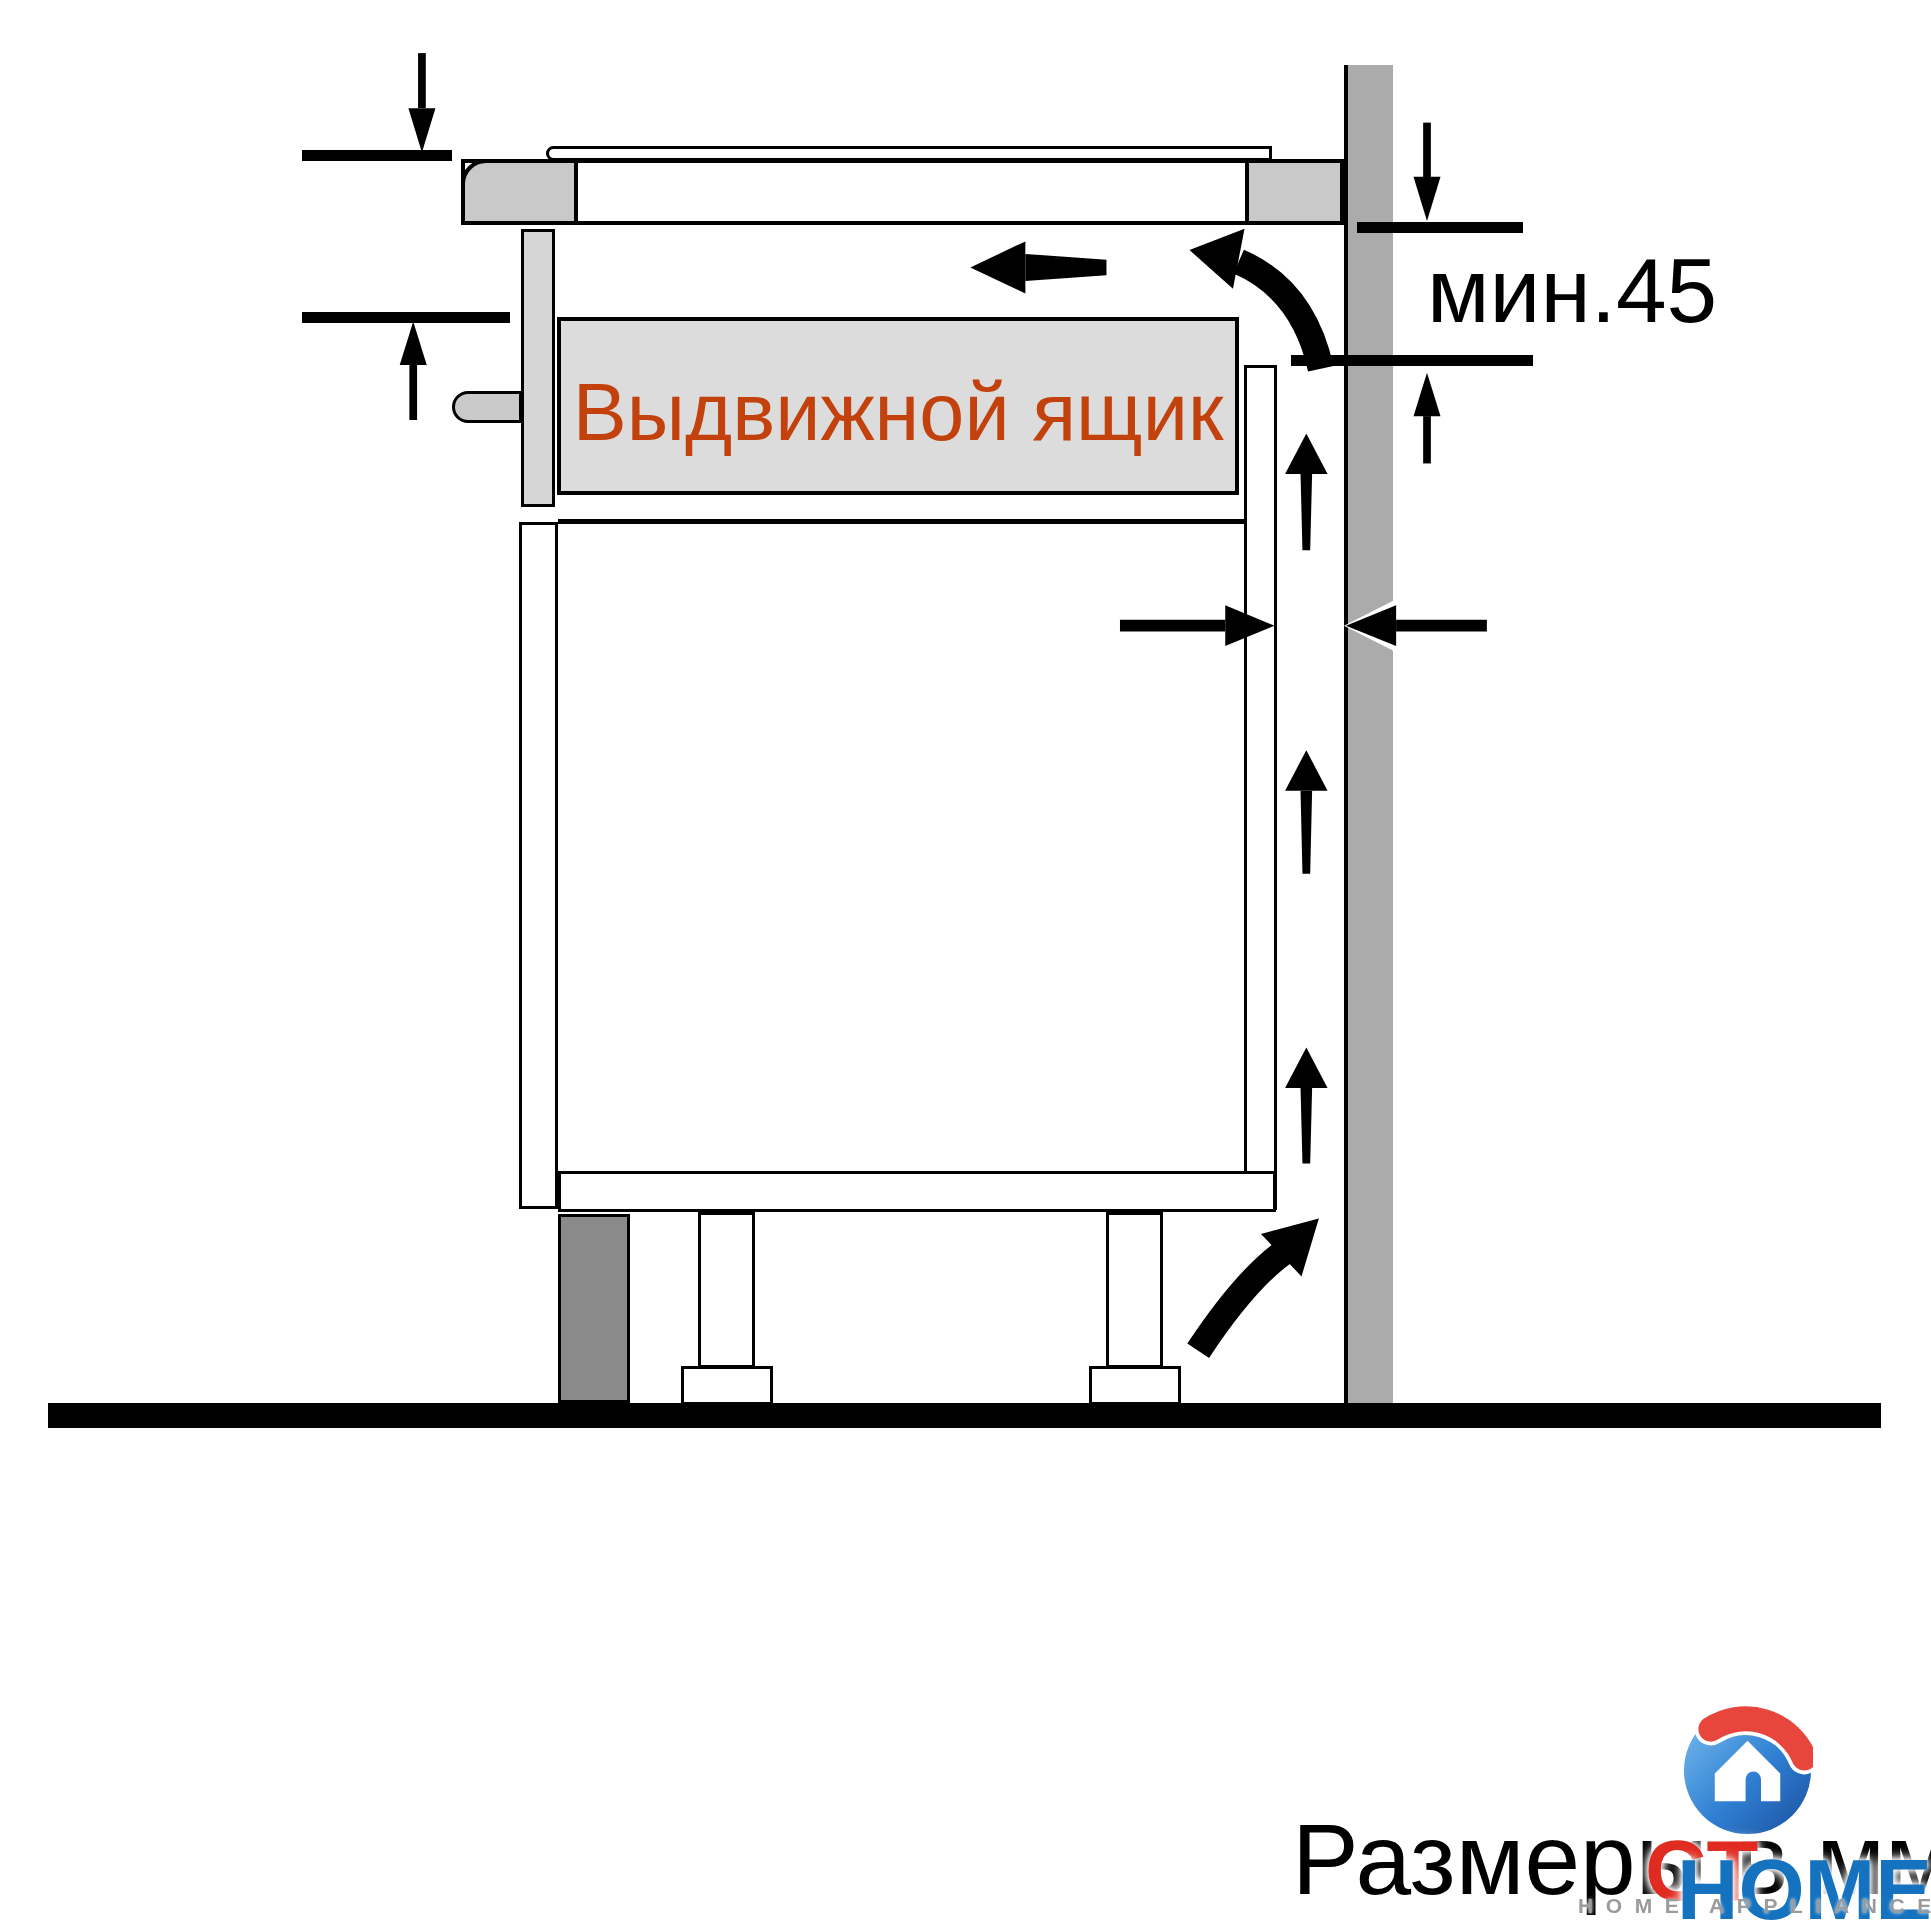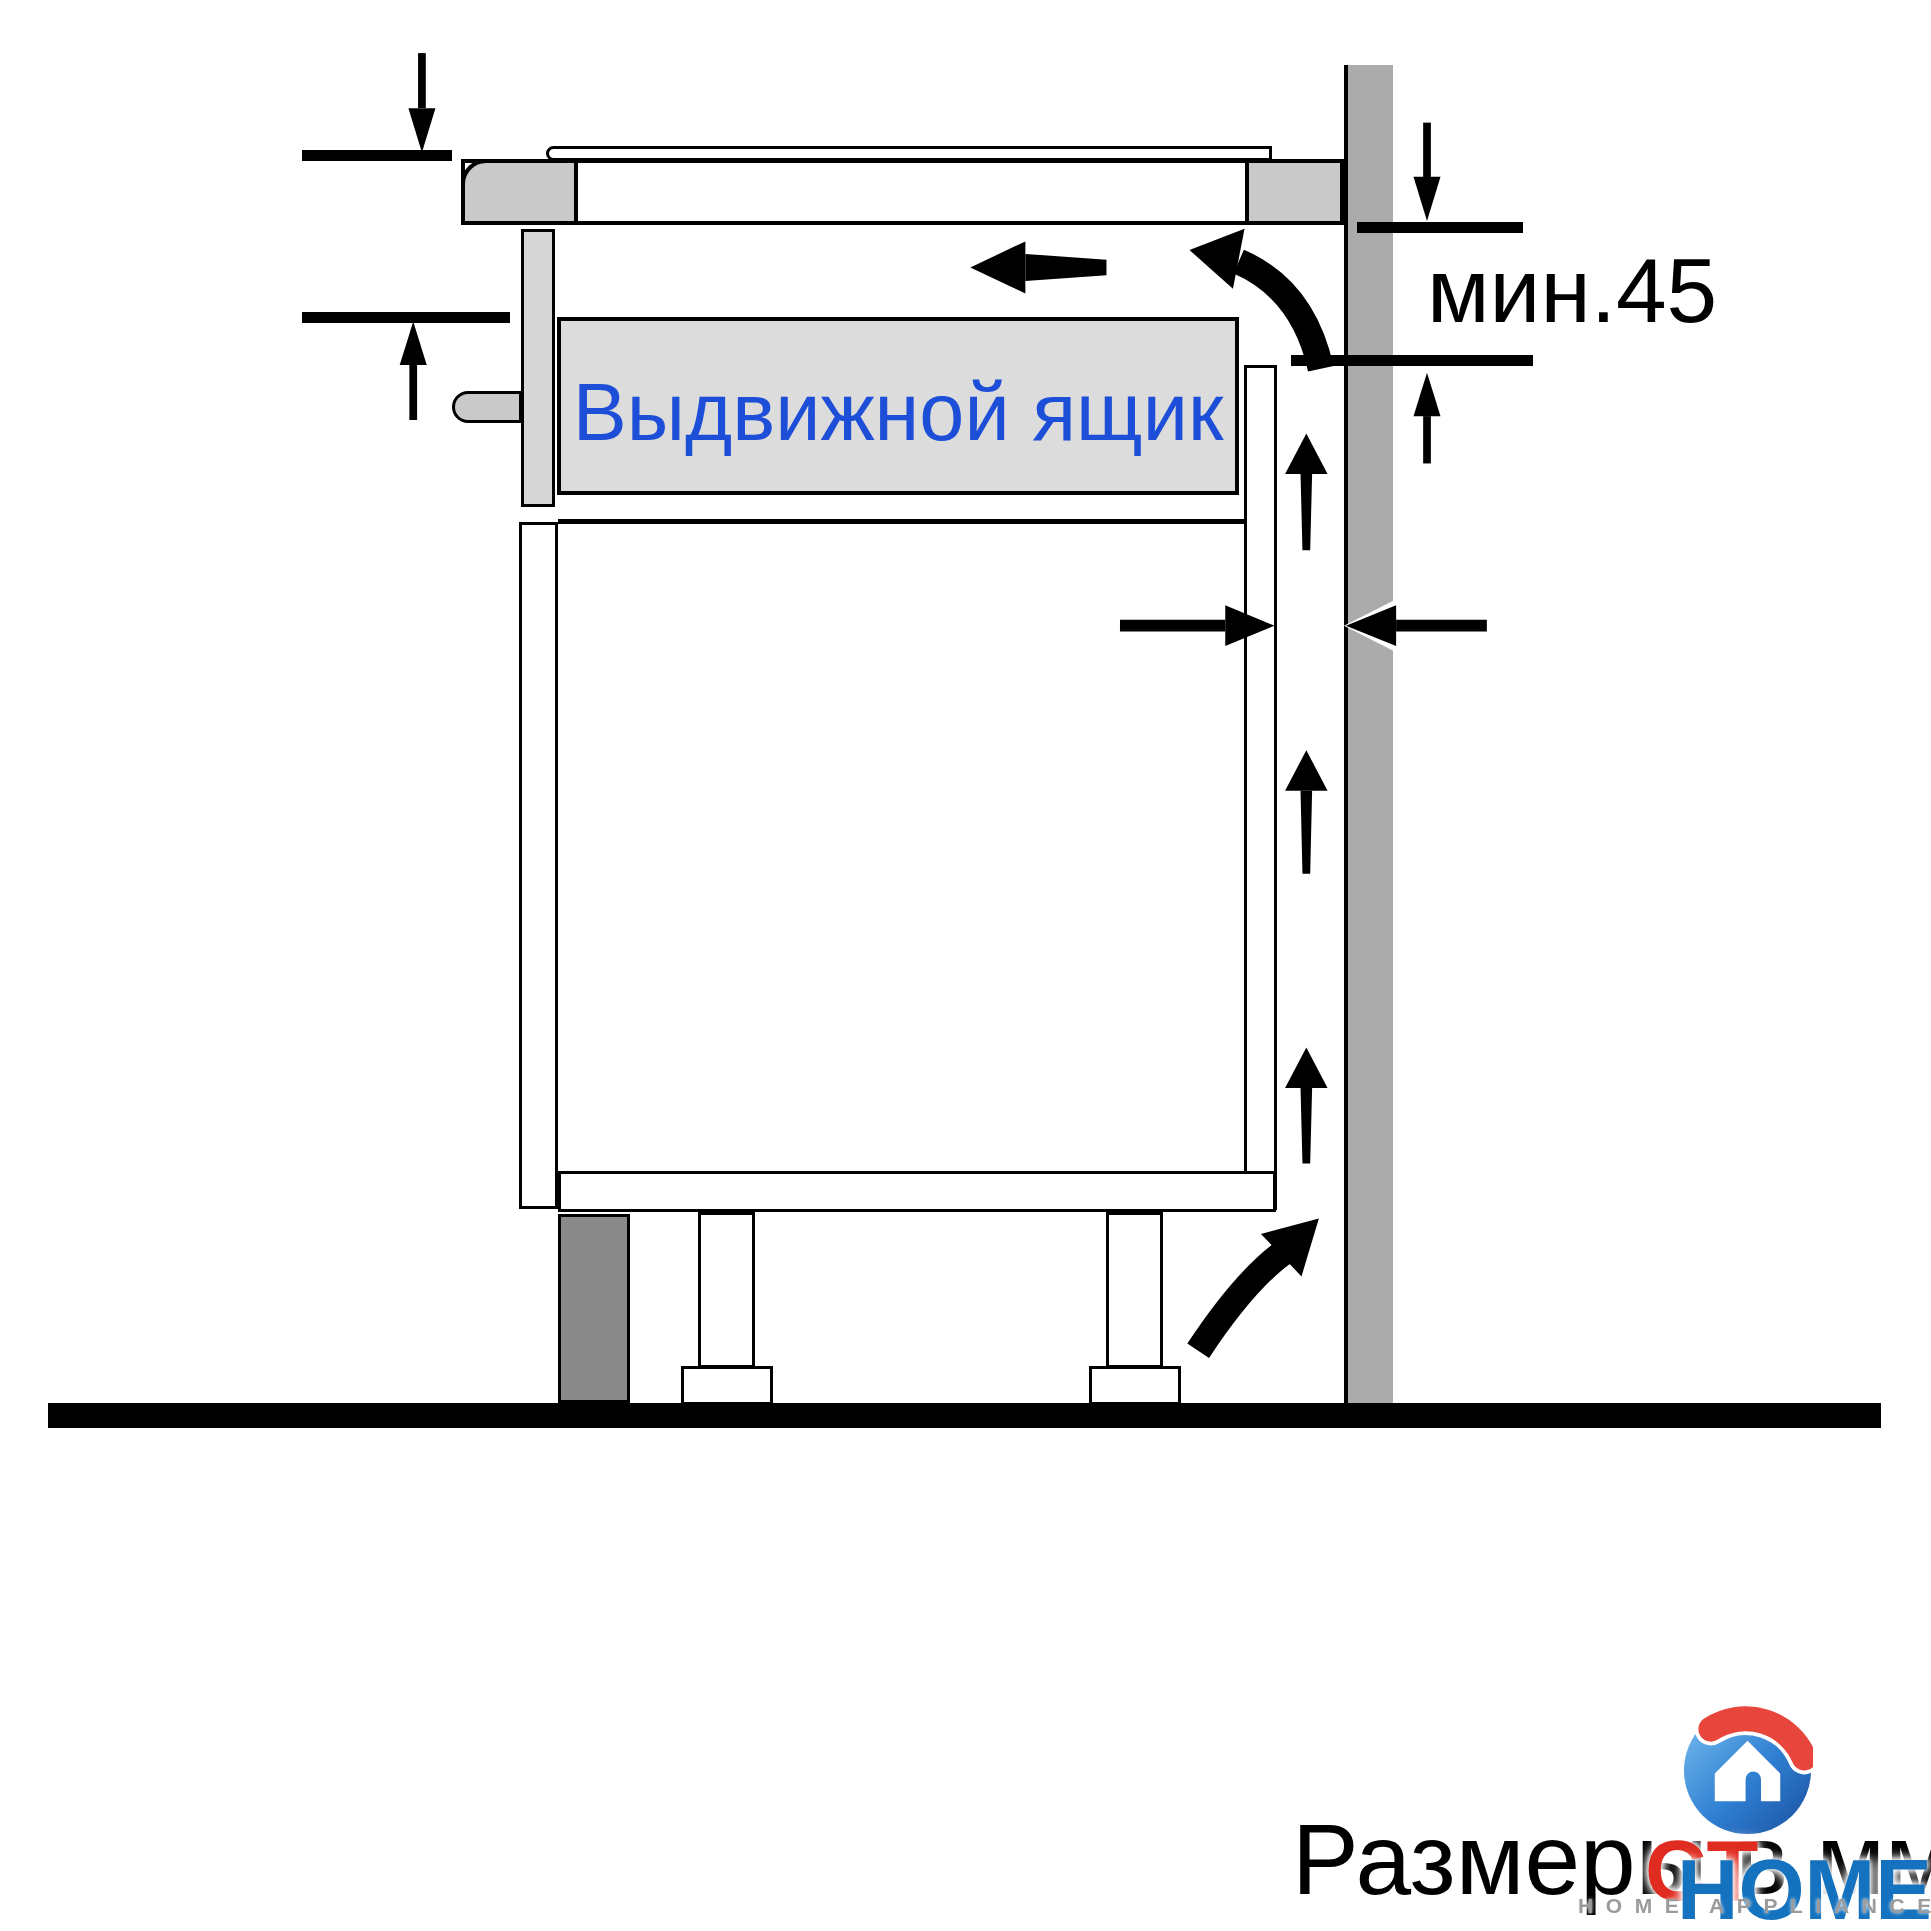--- a/index.html
+++ b/index.html
@@ -21,21 +21,21 @@
   .counter{left:461px;top:159px;width:883px;height:66px;border:4.8px solid var(--line);background:#fff;}
   .counter-front{left:461px;top:159px;width:117px;height:66px;border:4.8px solid var(--line);
                  background:var(--counter_section);border-radius:25px 0 0 0;}
   .counter-rear{left:1245px;top:159px;width:99px;height:66px;border:4.8px solid var(--line);background:var(--counter_section);}
   .glass{left:546px;top:146px;width:726px;height:14.5px;border:3.9px solid var(--line);background:#fff;border-radius:7.7px 0 0 7.7px;}
   .drawer-front{left:521px;top:229px;width:34px;height:278px;border:3.9px solid var(--line);background:var(--drawer_front);}
   .handle{left:452px;top:391px;width:70px;height:32px;border:3.9px solid var(--line);background:var(--counter_section);
           border-radius:16.4px 0 0 16.4px;}
   .drawer{left:557px;top:317px;width:682px;height:178px;border:4.8px solid var(--line);background:var(--drawer_fill);
           display:flex;align-items:center;justify-content:center;}
-  .drawer-label{font-size:81px;color:#1d4ed8;padding-top:13.5px;white-space:nowrap;}
+  .drawer-label{font-size:81px;color:#c2410c;padding-top:13.5px;white-space:nowrap;}
   .divider{left:558px;top:519px;width:686px;height:4.8px;background:var(--line);}
   .door{left:519px;top:522px;width:39px;height:687px;}
   .backpanel{left:1244px;top:365px;width:33px;height:845px;}
   .bottompanel{left:558px;top:1171px;width:718px;height:41px;}
   .plinth{left:558px;top:1214px;width:72px;height:189px;border:3.9px solid var(--line);background:var(--plinth);}
   .leg1s{left:698px;top:1212px;width:57px;height:156px;}
   .leg1f{left:681px;top:1366px;width:92px;height:39px;}
   .leg2s{left:1106px;top:1212px;width:57px;height:156px;}
   .leg2f{left:1089px;top:1366px;width:92px;height:39px;}
   

